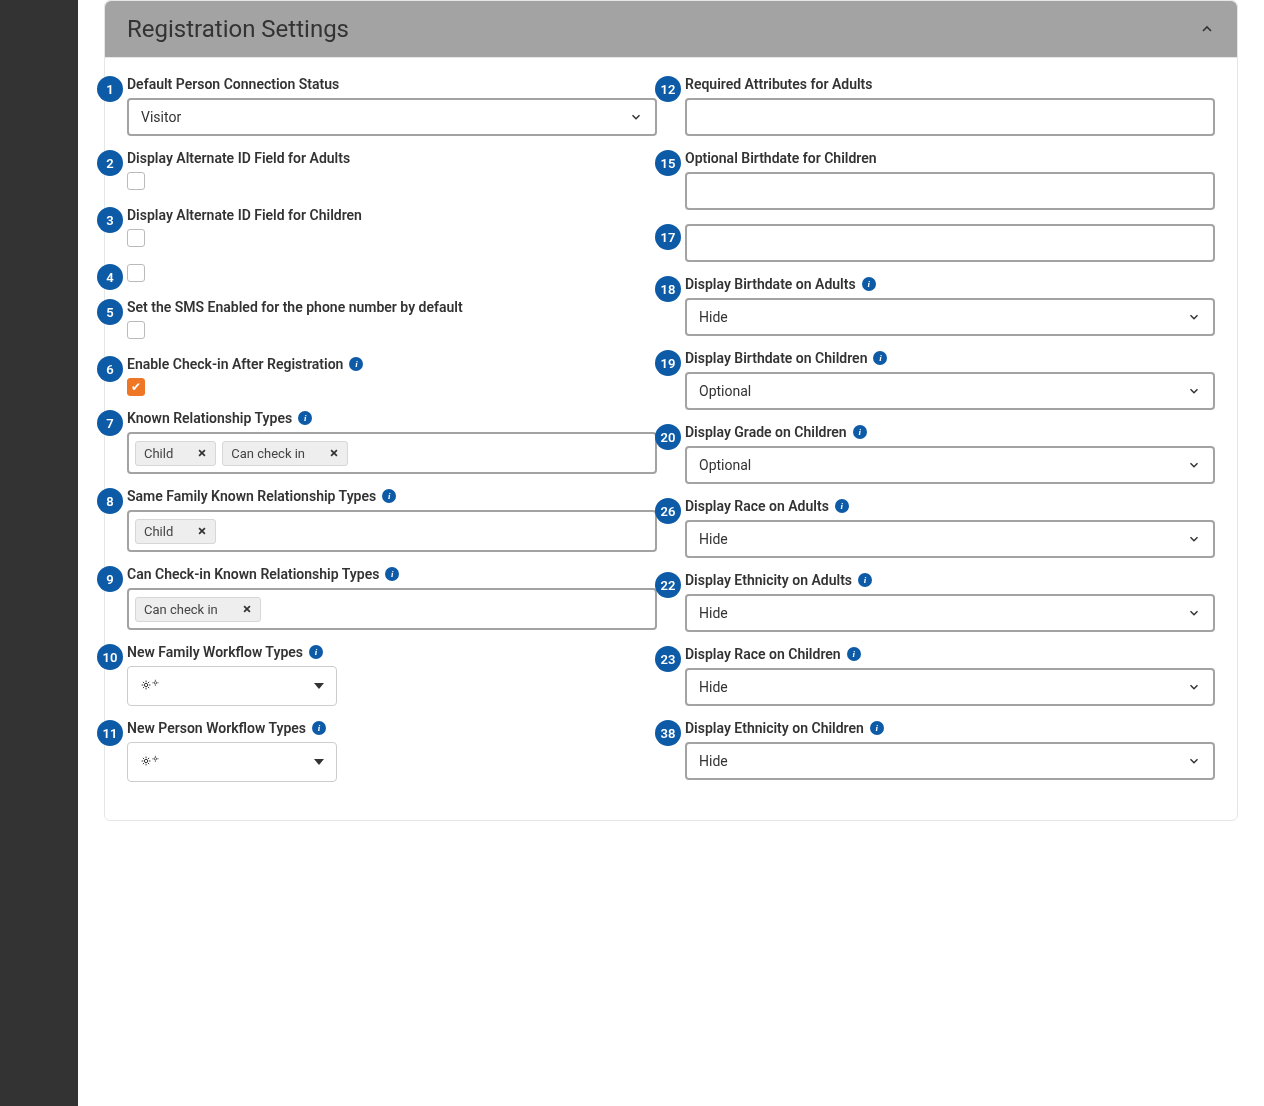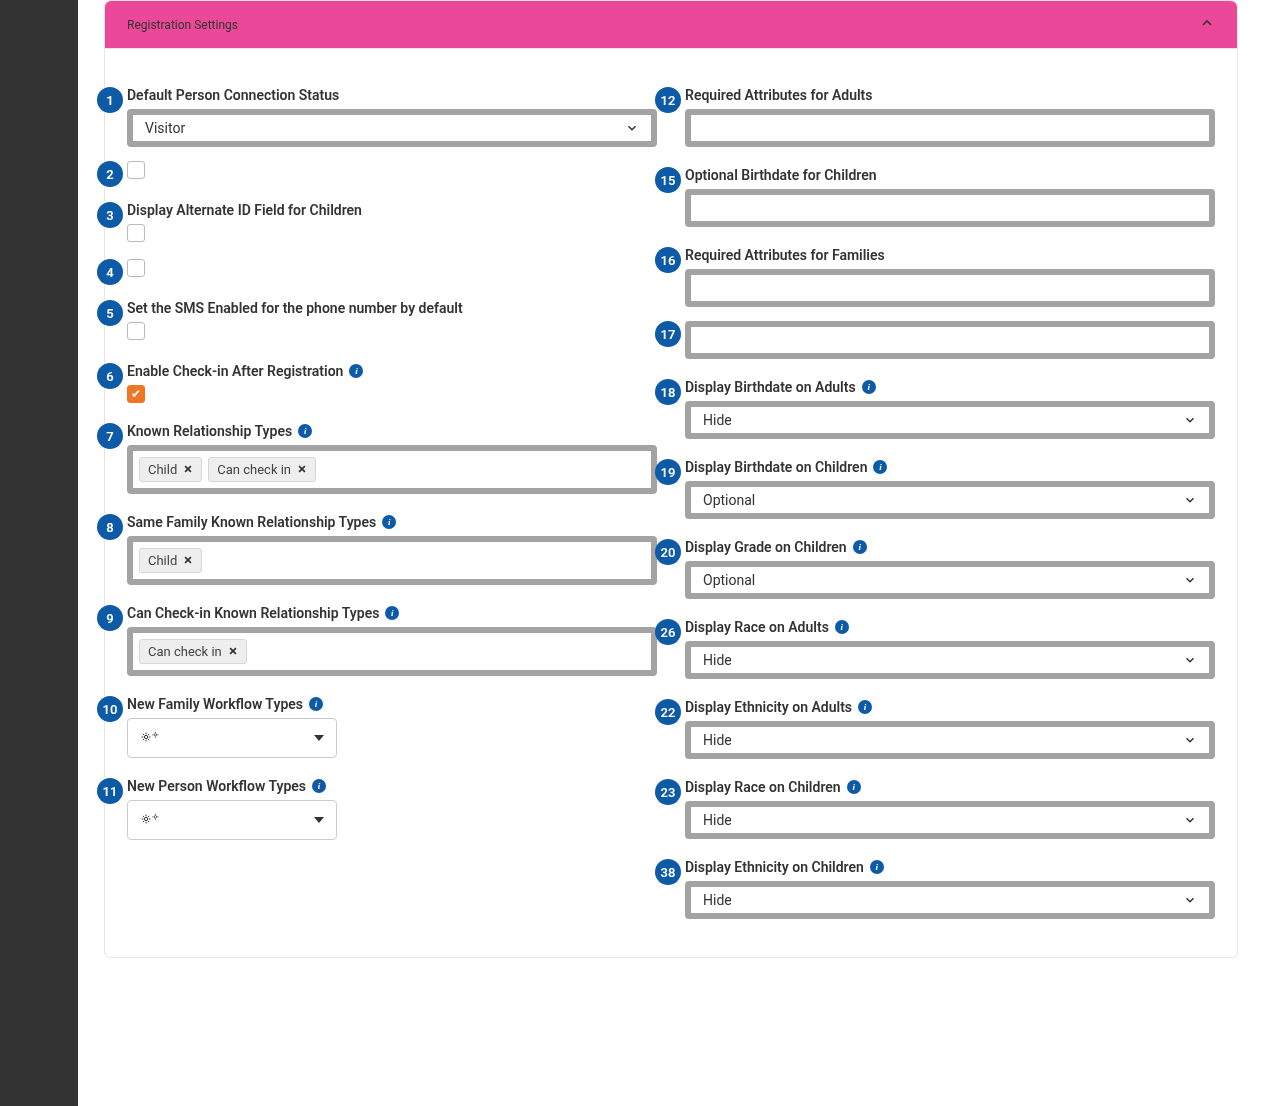--- a/index.html
+++ b/index.html
@@ -1,35 +1,35 @@
 <!DOCTYPE html>
 <html><head>
 <meta charset="utf-8">
 <style>
   * { box-sizing: border-box; }
   html, body { margin: 0; padding: 0; font-family: "Segoe UI", -apple-system, BlinkMacSystemFont, Roboto, "Helvetica Neue", Arial, sans-serif; font-size: 14px; color: #333; background: #f5f5f5; }
   .page { display: flex; min-height: 1106px; width: 1264px; }
   .leftbar { width: 78px; background: #333333; flex: 0 0 78px; }
   .content { flex: 1; background: #ffffff; padding: 0 26px; }
   .panel { background: #fff; border: 1px solid #e6e6e6; border-radius: 6px; margin-top: 0; }
-  .panel-header { background: #ec4899; border-bottom: 1px solid #e6e6e6; padding: 14px 22px; display: flex; align-items: center; justify-content: space-between; font-size: 12px; color: #333; border-radius: 6px 6px 0 0; cursor: pointer; }
+  .panel-header { background: #a3a3a3; border-bottom: 1px solid #e6e6e6; padding: 14px 22px; display: flex; align-items: center; justify-content: space-between; font-size: 24px; color: #333; border-radius: 6px 6px 0 0; cursor: pointer; }
   .panel-body { padding: 18px 22px 24px 22px; }
   .cols { display: flex; gap: 28px; }
   .col { flex: 1; }
   .form-group { margin-bottom: 14px; position: relative; }
-  .label-row { display: flex; align-items: center; gap: 6px; margin-bottom: 6px; margin-top: 20px; }
+  .label-row { display: flex; align-items: center; gap: 6px; margin-bottom: 6px; }
   .form-label { font-weight: 600; color: #333; font-size: 14px; }
   .info-icon { width: 14px; height: 14px; border-radius: 50%; background: #0d5aa7; color: #fff; display: inline-flex; align-items: center; justify-content: center; font-size: 9px; font-weight: bold; font-style: italic; font-family: Georgia, serif; }
-  .select, .textbox, .tag-input { width: 100%; border: 6px solid #a3a3a3; border-radius: 4px; background: #fff; }
+  .select, .textbox, .tag-input { width: 100%; border: 2px solid #a3a3a3; border-radius: 4px; background: #fff; }
   .select { height: 38px; display: flex; align-items: center; justify-content: space-between; padding: 0 12px; }
   .select .val { color: #333; }
   .textbox { height: 38px; padding: 0 12px; }
   .textbox2 { height: 38px; }
   .tag-input { min-height: 42px; padding: 6px; display: flex; flex-wrap: wrap; gap: 6px; align-items: center; }
-  .tag { background: #eeeeee; border: 1px solid #d7d7d7; border-radius: 3px; padding: 4px 8px; display: inline-flex; align-items: center; gap: 6px; font-size: 13px; color: #444; }
+  .tag { background: #eeeeee; border: 1px solid #d7d7d7; border-radius: 3px; padding: 4px 8px; display: inline-flex; align-items: center; gap: 24px; font-size: 13px; color: #444; }
   .tag .x { font-weight: bold; color: #444; cursor: pointer; }
   .checkbox { width: 18px; height: 18px; border: 1px solid #bbb; border-radius: 3px; background: #fff; display: inline-flex; align-items: center; justify-content: center; }
   .checkbox.checked { background: #ee7624; border-color: #ee7624; }
   .checkmark { color: #fff; font-size: 12px; line-height: 1; }
   .chevron { width: 14px; height: 14px; display: inline-block; }
   .chevron svg { width: 100%; height: 100%; }
   .callout-num { position: absolute; left: -30px; top: 0; width: 26px; height: 26px; border-radius: 50%; background: #0d5aa7; color: #fff; display: flex; align-items: center; justify-content: center; font-size: 13px; font-weight: 600; }
   .wf-picker { width: 210px; height: 40px; border: 1px solid #ccc; border-radius: 4px; display: flex; align-items: center; justify-content: space-between; padding: 0 12px; background: #fff; }
   .gear-icon svg { width: 22px; height: 16px; }
   .caret-down { width: 0; height: 0; border-left: 5px solid transparent; border-right: 5px solid transparent; border-top: 6px solid #333; }
@@ -58,21 +58,23 @@
                 <div class="label-row">
                   <span class="form-label">Default Person Connection Status</span>
                 </div>
                 <div class="select">
                   <span class="val">Visitor</span>
                   <span class="chevron"><svg viewBox="0 0 24 24" fill="none" stroke="#333" stroke-width="2.5">
                       <polyline points="6 9 12 15 18 9"></polyline>
                     </svg></span>
                 </div>
               </div>
-              <div class="form-group"><span class="callout-num">2</span><span class="checkbox"></span></div>
+              <div class="form-group"><span class="callout-num">2</span><div class="label-row">
+                  <span class="form-label">Display Alternate ID Field for Adults</span>
+                </div><span class="checkbox"></span></div>
               <div class="form-group"><span class="callout-num">3</span><div class="label-row">
                   <span class="form-label">Display Alternate ID Field for Children</span>
                 </div><span class="checkbox"></span></div>
               <div class="form-group"><span class="callout-num">4</span><span class="checkbox"></span></div>
               <div class="form-group"><span class="callout-num">5</span><div class="label-row">
                   <span class="form-label">Set the SMS Enabled for the phone number by default</span>
                 </div><span class="checkbox"></span></div>
               <div class="form-group"><span class="callout-num">6</span><div class="label-row">
                   <span class="form-label">Enable Check-in After Registration</span> 
                   <span class="info-icon">i</span>
@@ -204,27 +206,20 @@
                 <div class="textbox textbox2"></div>
               </div>
               <div class="form-group">
                 <span class="callout-num">15</span>
                 <div class="label-row">
                   <span class="form-label">Optional Birthdate for Children</span>
                 </div>
                 <div class="textbox textbox2"></div>
               </div>
               <div class="form-group">
-                <span class="callout-num">16</span>
-                <div class="label-row">
-                  <span class="form-label">Required Attributes for Families</span>
-                </div>
-                <div class="textbox textbox2"></div>
-              </div>
-              <div class="form-group">
                 <span class="callout-num">17</span>
                 <div class="textbox textbox2"></div>
               </div>
               <div class="form-group">
                 <span class="callout-num">18</span>
                 <div class="label-row">
                   <span class="form-label">Display Birthdate on Adults</span> 
                   <span class="info-icon">i</span>
                 </div>
                 <div class="select">

